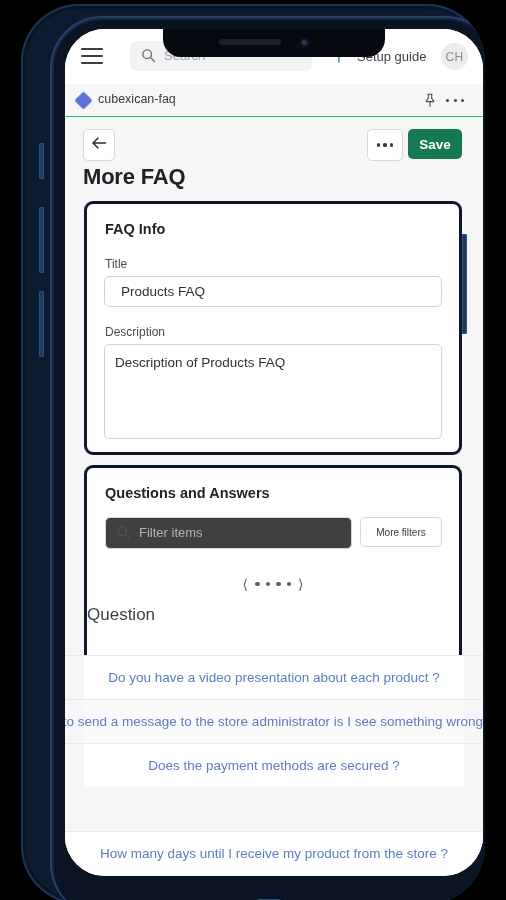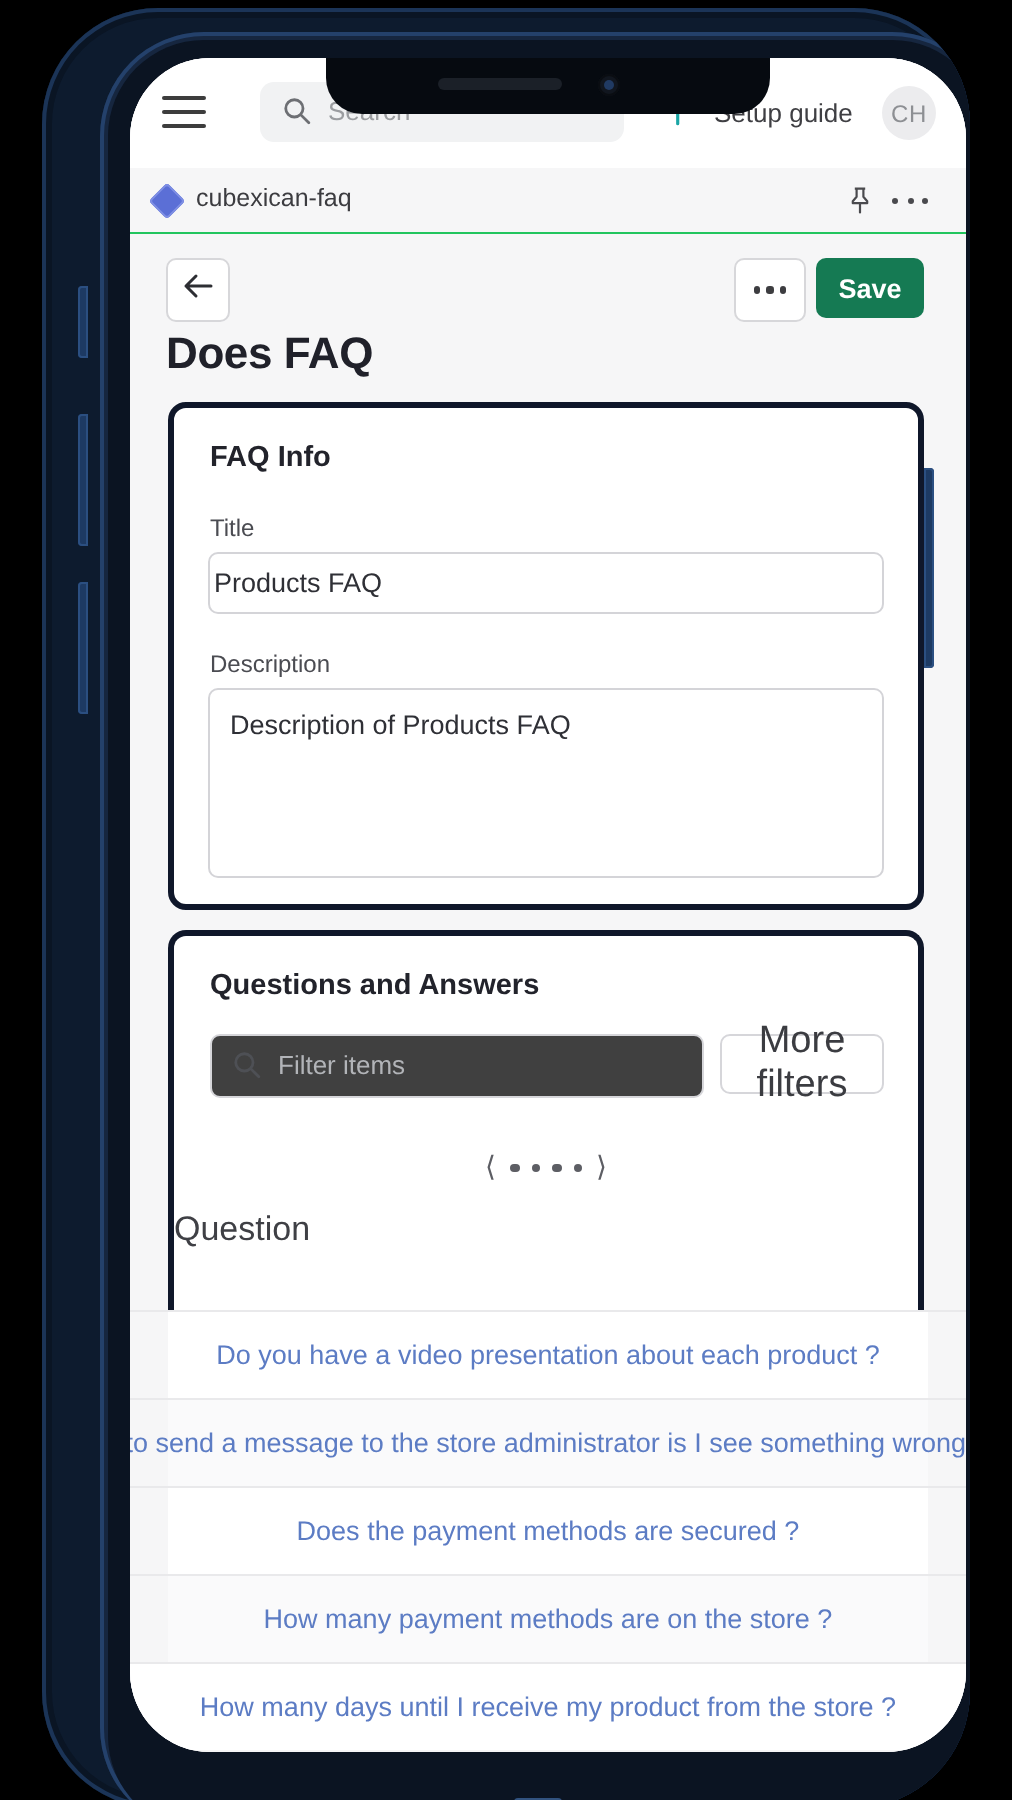--- a/index.html
+++ b/index.html
@@ -127,35 +127,35 @@
   #qa-card{top:436px;height:190px;border-bottom:none;border-radius:9px 9px 0 0;}
 
   .card-title{position:absolute;left:18px;top:17px;font-size:14.5px;font-weight:700;color:#22232b;}
 
   .field-label{position:absolute;left:18px;font-size:12px;color:#4b4c52;}
   #title-label{top:53px;}
   #description-label{top:121px;}
 
   #title-input{position:absolute;left:17px;top:72px;width:338px;height:31px;
                background:#fff;border:1px solid #d4d4d8;border-radius:5px;
-               font-size:13.5px;color:#2f3036;padding:0 2px;box-sizing:border-box;
+               font-size:13.5px;color:#2f3036;padding:0 16px;box-sizing:border-box;
                font-family:"Liberation Sans","DejaVu Sans",sans-serif;outline:none;}
   #description-input{position:absolute;left:17px;top:140px;width:338px;height:95px;
                background:#fff;border:1px solid #d4d4d8;border-radius:5px;
                font-size:13.5px;color:#2f3036;padding:9px 10px;box-sizing:border-box;resize:none;
                font-family:"Liberation Sans","DejaVu Sans",sans-serif;outline:none;line-height:17px;}
 
   
   #filter-input-box{position:absolute;left:18px;top:49px;width:245px;height:30px;
                     background:#404040;border:1px solid #d6d6da;border-radius:5px;cursor:text;}
   #filter-search-icon{position:absolute;left:10px;top:7px;width:15px;height:15px;}
   #filter-placeholder{position:absolute;left:33px;top:7px;font-size:13px;color:#b2b4b8;line-height:16px;}
   #more-filters-button{position:absolute;left:273px;top:49px;width:82px;height:30px;
                        background:#fff;border:1px solid #d6d6da;border-radius:5px;cursor:pointer;
-                       font-size:19px;color:#3b3c41;
+                       font-size:10px;color:#3b3c41;
                        font-family:"Liberation Sans","DejaVu Sans",sans-serif;
                        display:flex;align-items:center;justify-content:center;}
 
   #carousel-pager{position:absolute;left:0;top:105px;width:372px;height:22px;
                   display:flex;align-items:center;justify-content:center;gap:7px;}
   .pager-arrow{font-size:14px;color:#5d5e64;line-height:1;cursor:pointer;
                font-family:"DejaVu Sans",sans-serif;}
   .pager-dots{display:flex;align-items:center;gap:6px;}
   .pager-dots i{width:4.5px;height:4.5px;border-radius:50%;background:#5d5e64;display:block;cursor:pointer;}
 
@@ -251,21 +251,21 @@
           </span>
         </div>
         <div id="header-more-button">
           <i></i>
             <i></i>
             <i></i>
         </div>
         <button id="save-button">
           <span>Save</span>
         </button>
-        <div id="page-title">Does FAQ</div>
+        <div id="page-title">More FAQ</div>
       </div>
 
       <div class="card" id="faq-info-card">
         <div class="card-title">FAQ Info</div>
 
         <div class="field-label" id="title-label">Title</div>
         <input id="title-input" type="text" value="Products FAQ" style="">
 
         <div class="field-label" id="description-label">Description</div>
         <textarea id="description-input" style="">Description of Products FAQ</textarea>
@@ -321,27 +321,20 @@
         </div>
 
         <div class="qa-row odd" style="top:88px;">
           <div class="row-gutter-l"></div>
           <div class="row-gutter-r"></div>
           <div class="qa-inner">
               <span class="qa-text">Does the payment methods are secured ?</span>
             </div>
         </div>
 
-        <div class="qa-row even" style="top:132px;">
-          <div class="row-gutter-l"></div>
-          <div class="row-gutter-r"></div>
-          <div class="qa-inner">
-              <span class="qa-text">How many payment methods are on the store ?</span>
-            </div>
-        </div>
 
         <div class="qa-row odd" style="top:176px;">
           <div class="qa-inner">
               <span class="qa-text">How many days until I receive my product from the store ?</span>
             </div>
         </div>
 
       </div>
     </div>
   </div>

